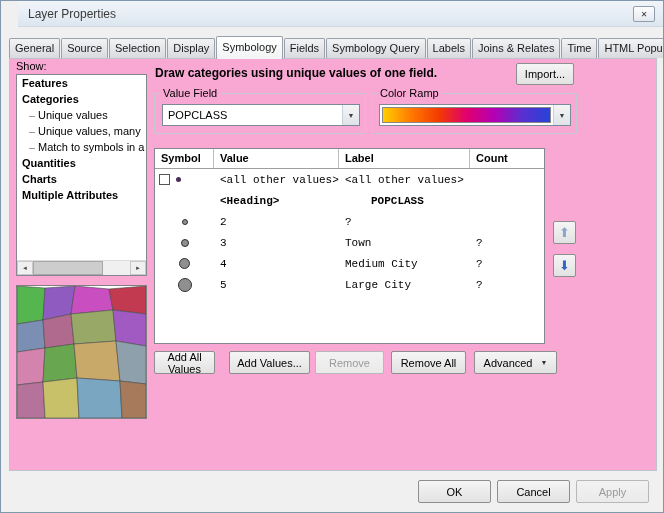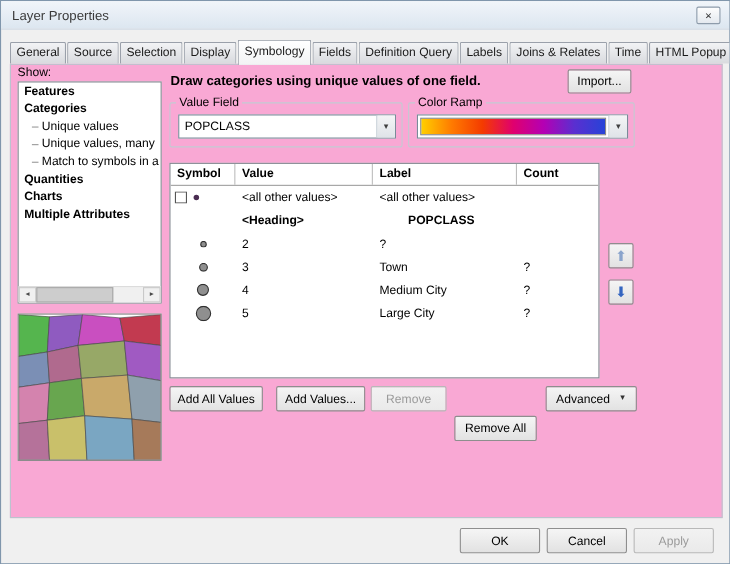--- a/index.html
+++ b/index.html
@@ -3,21 +3,21 @@
 <meta charset="utf-8">
 <style>
   * { margin:0; padding:0; box-sizing:border-box; }
   html,body { width:664px; height:513px; }
   body { font-family:"Liberation Sans", sans-serif; background:#c8c8c8; }
 
   .dialog { position:absolute; left:0; top:0; width:664px; height:513px;
             background:#f0f0f0; border:1px solid #8096ac; overflow:hidden; }
 
   
-  .titlebar { position:absolute; left:0; top:0; right:0; height:26px;
+  .titlebar { position:absolute; left:17px; top:0; right:0; height:26px;
               background:linear-gradient(#f1f5fa,#dce6f0);
               border-bottom:1px solid #cfd9e4; display:flex; align-items:center; }
   .titlebar .title { font-size:12px; color:#3a3a3a; margin-left:10px; }
   .close-btn { position:absolute; right:8px; top:5px; width:22px; height:16px;
                background:linear-gradient(#fdfdfd,#e4e9ef); border:1px solid #8e9cab;
                border-radius:2px; display:flex; align-items:center; justify-content:center;
                font-size:8px; color:#333; cursor:default; }
 
   
   .tabstrip { position:absolute; left:8px; top:35px; right:8px; height:22px;
@@ -83,40 +83,40 @@
 
   
   .values-table { position:absolute; left:144px; top:89px; width:391px; height:196px;
                   background:#fff; border:1px solid #828790; overflow:hidden; }
   .thead { display:grid; grid-template-columns:59px 125px 131px 1fr; height:20px;
            border-bottom:1px solid #9f9f9f; }
   .th { font-size:11px; font-weight:bold; padding:3px 0 0 6px; border-right:1px solid #bdbdbd;
         white-space:nowrap; overflow:hidden; }
   .th:last-child { border-right:none; }
   .tr { display:grid; grid-template-columns:59px 125px 131px 1fr; height:21px; align-items:center; }
-  .td { font-size:11px; padding-left:6px; white-space:nowrap; overflow:hidden; }
+  .td { font-size:11px; padding-left:6px; white-space:nowrap; overflow:hidden;font-family:Liberation Mono, monospace; }
   .tr.bold .td { font-weight:bold; }
   .tr.bold .td.label { padding-left:32px; }
   .td.sym { display:flex; align-items:center; padding-left:4px; }
   .td.sym.centered { justify-content:center; padding-left:0; }
   .checkbox { width:11px; height:11px; background:#fff; border:1px solid #555; display:inline-block; }
   .dot { width:5px; height:5px; border-radius:50%; display:inline-block; margin-left:6px; }
   .circle { border-radius:50%; background:#8f8f8f; border:1px solid #303030; display:inline-block; }
 
   .move-btn { position:absolute; width:23px; height:23px; display:flex;
               align-items:center; justify-content:center; font-size:13px; }
   .move-up   { left:543px; top:162px; color:#8aa4cc; }
   .move-down { left:543px; top:195px; color:#3465c0; }
 
   .action-row { position:absolute; left:144px; top:292px; height:23px; display:flex; }
   .action-row .btn { height:23px; display:flex; align-items:center; justify-content:center; }
-  .action-row .btn:nth-child(1){ width:85px; margin-right:0; }
-  .action-row .btn:nth-child(2){ width:81px; margin-right:5px;margin-left:12px; }
+  .action-row .btn:nth-child(1){ width:61px; margin-right:14px; }
+  .action-row .btn:nth-child(2){ width:81px; margin-right:5px; }
   .action-row .btn:nth-child(3){ width:69px; margin-right:7px; }
-  .action-row .btn:nth-child(4){ width:75px; margin-right:8px;margin-top:27px; }
+  .action-row .btn:nth-child(4){ width:75px; margin-right:8px; }
   .action-row .btn:nth-child(5){ width:83px; }
   .menu-arrow { font-size:7px; margin-left:8px; color:#333; }
 
   
   .footer-btn { position:absolute; top:479px; width:73px; height:23px; }
   .btn-ok     { left:417px; }
   .btn-cancel { left:496px; }
   .btn-apply  { left:575px; }
 </style>
 </head>
@@ -131,21 +131,21 @@
     </div>
   </div>
 
   <div class="tabstrip" id="tabstrip">
       <div class="tab">General</div>
       <div class="tab">Source</div>
       <div class="tab">Selection</div>
       <div class="tab">Display</div>
       <div class="tab active">Symbology</div>
       <div class="tab">Fields</div>
-      <div class="tab">Definition Query</div>
+      <div class="tab">Symbology Query</div>
       <div class="tab">Labels</div>
       <div class="tab">Joins &amp; Relates</div>
       <div class="tab">Time</div>
       <div class="tab">HTML Popup</div>
     </div>
 
   <div class="page">
 
     <div class="show-label">Show:</div>
 

